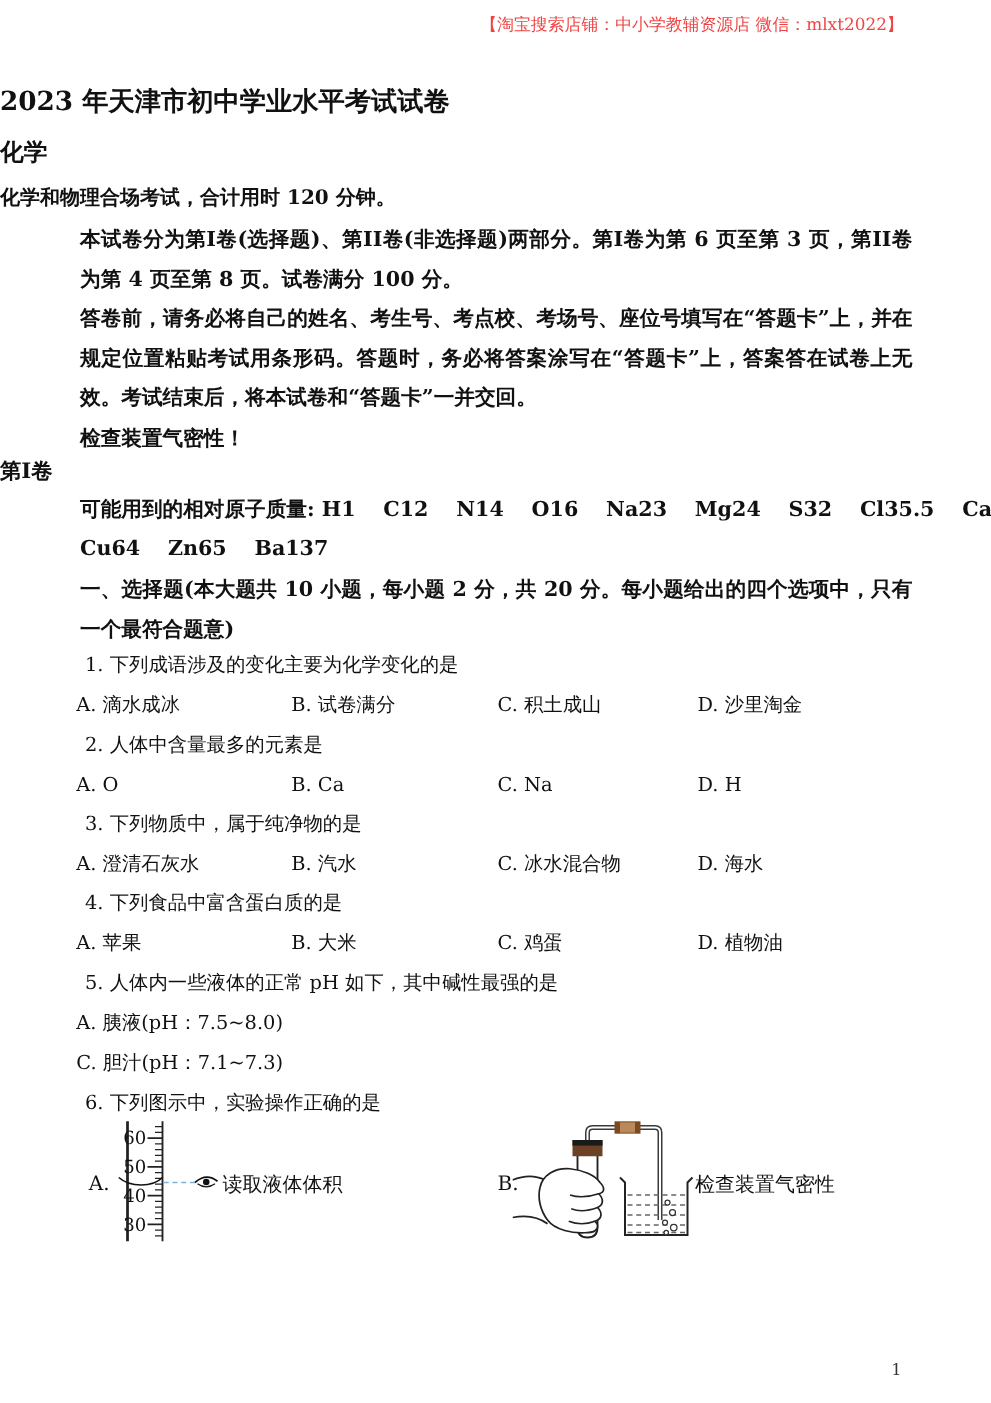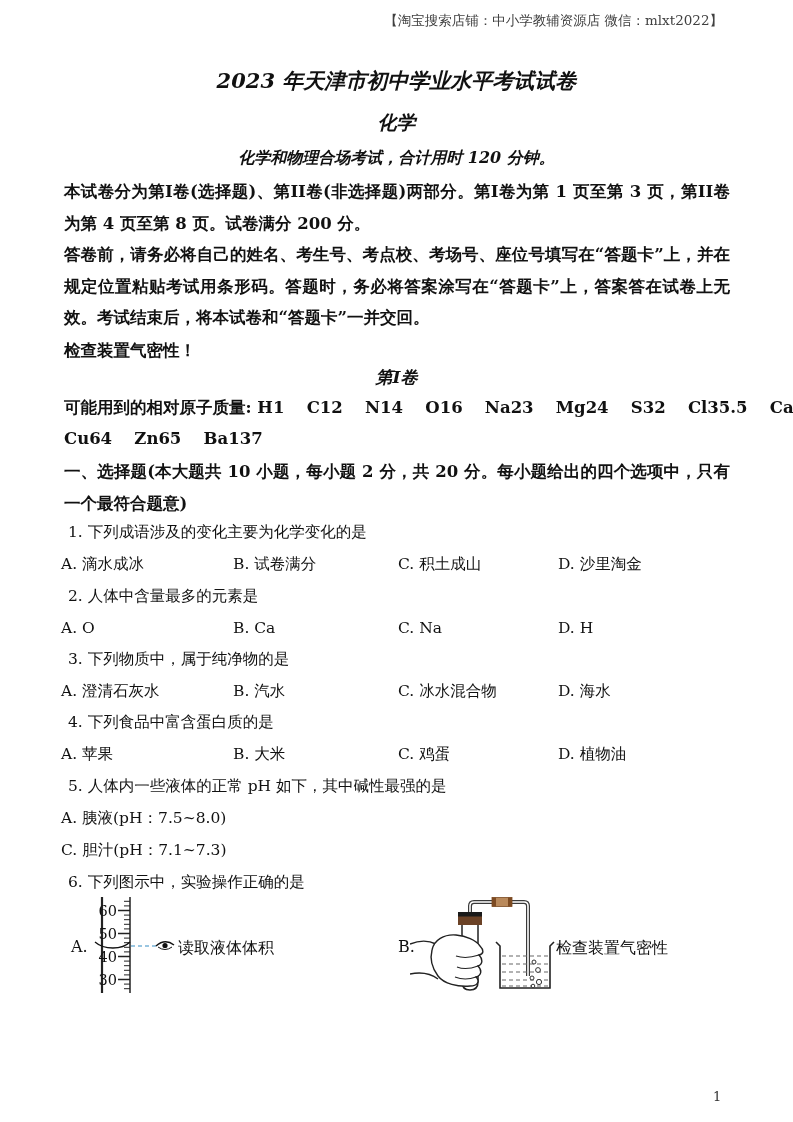--- a/index.html
+++ b/index.html
@@ -3,47 +3,47 @@
 <meta charset="utf-8">
 <style>
   html,body{margin:0;padding:0;}
   body{
     width:793px;height:1122px;background:#ffffff;position:relative;
     font-family:"DejaVu Serif","Liberation Serif",serif;color:#111;
     overflow:hidden;
   }
   .abs{position:absolute;white-space:nowrap;line-height:22px;}
   .b{font-weight:700;}
-  .ctr{left:0;width:793px;text-align:center;font-style:italic;}
+  .ctr{left:0;width:793px;}
   .para{position:absolute;left:64px;width:666px;font-size:16.5px;
         line-height:31.6px;font-weight:700;text-align:justify;
         white-space:normal;margin:0;}
   .stem{font-size:15.5px;}
   .optrow{position:absolute;left:61px;width:680px;display:grid;
           font-size:15.5px;line-height:22px;}
   .cols4{grid-template-columns:172px 165px 160px 1fr;}
   .cols2{grid-template-columns:337px 1fr;gap:24px;}
   .opt{white-space:nowrap;}
   .masses{font-size:16.5px;white-space:pre;}
   .figlabel{font-size:16px;}
-  .notice{font-size:13.5px;color:#404040;}
+  .notice{font-size:13.5px;color:#ef4444;}
   .pageno{font-size:13px;color:#333;}
   svg{position:absolute;}
   svg text{font-family:"DejaVu Serif","Liberation Serif",serif;}
 </style>
 </head>
 <body>
 
 <div class="abs notice" style="top:9px;right:70px;">【淘宝搜索店铺：中小学教辅资源店 微信：mlxt2022】</div>
 
 <div class="abs ctr b" style="top:68px;font-size:21px;line-height:26px;">2023 年天津市初中学业水平考试试卷</div>
 <div class="abs ctr b" style="top:110px;font-size:19px;line-height:24px;">化学</div>
 <div class="abs ctr b" style="top:147px;font-size:16px;">化学和物理合场考试，合计用时 120 分钟。</div>
 
-<p class="para" style="top:176px;">本试卷分为第I卷(选择题)、第II卷(非选择题)两部分。第I卷为第 1 页至第 3 页，第II卷为第 4 页至第 8 页。试卷满分 200 分。</p>
+<p class="para" style="top:176px;">本试卷分为第I卷(选择题)、第II卷(非选择题)两部分。第I卷为第 6 页至第 3 页，第II卷为第 4 页至第 8 页。试卷满分 100 分。</p>
 <p class="para" style="top:239px;">答卷前，请务必将自己的姓名、考生号、考点校、考场号、座位号填写在“答题卡”上，并在规定位置粘贴考试用条形码。答题时，务必将答案涂写在“答题卡”上，答案答在试卷上无效。考试结束后，将本试卷和“答题卡”一并交回。</p>
 <div class="abs b" style="left:64px;top:340px;font-size:16.5px;">检查装置气密性！</div>
 
 <div class="abs ctr b" style="top:366px;font-size:17px;">第I卷</div>
 <div class="abs b masses" style="left:64px;top:397px;">可能用到的相对原子质量: H1　 C12　 N14　 O16　 Na23　 Mg24　 S32　 Cl35.5　 Ca40　 Fe56</div>
 <div class="abs b masses" style="left:64px;top:428px;">Cu64　 Zn65　 Ba137</div>
 <p class="para" style="top:456px;">一、选择题(本大题共 10 小题，每小题 2 分，共 20 分。每小题给出的四个选项中，只有一个最符合题意)</p>
 
 <div class="abs stem" style="left:68px;top:521px;">1. 下列成语涉及的变化主要为化学变化的是</div>
 <div class="optrow cols4" style="top:553px;">

